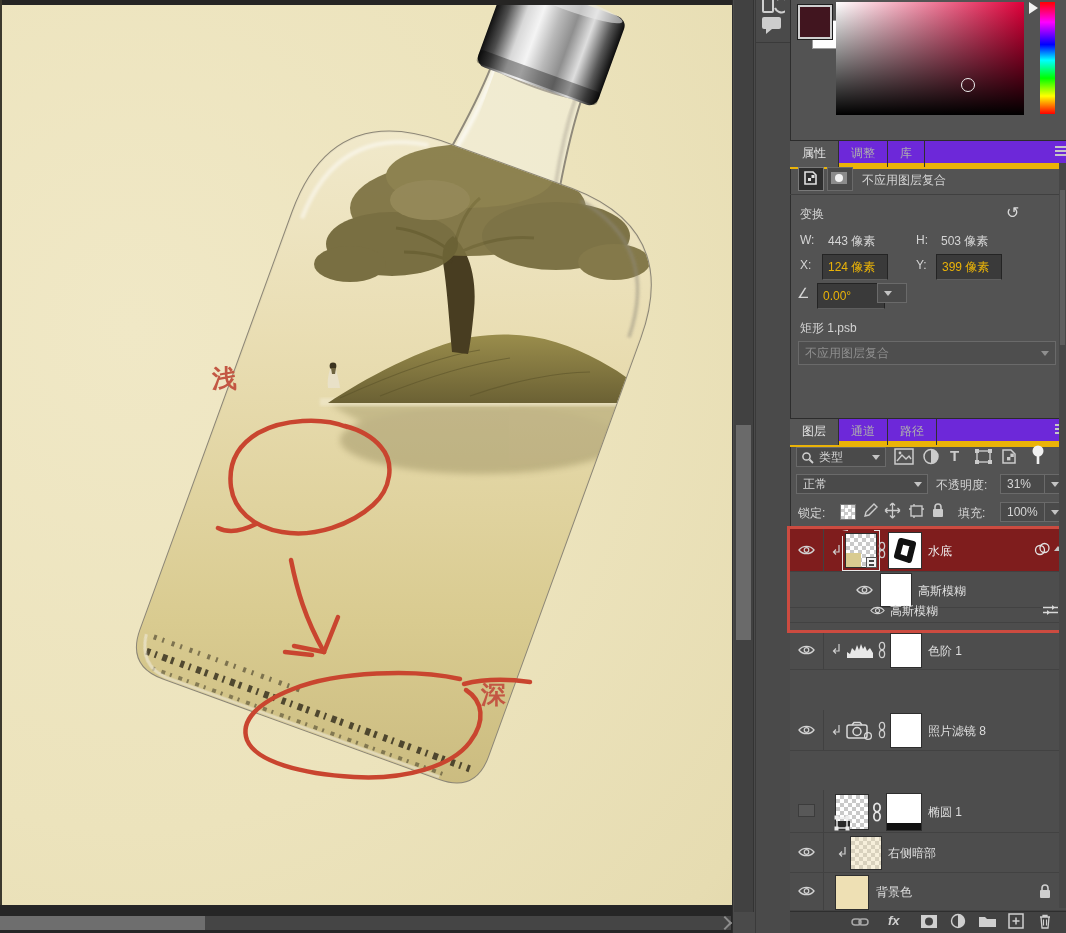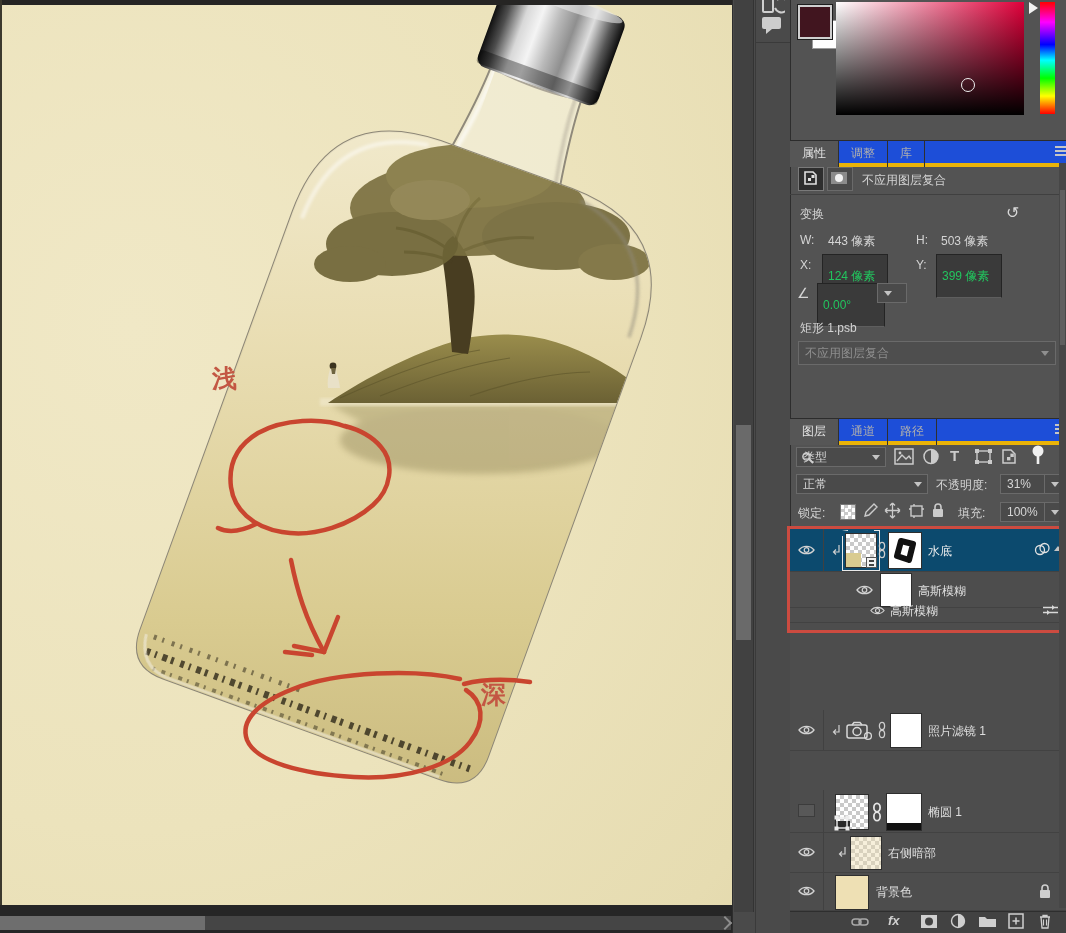--- a/index.html
+++ b/index.html
@@ -17,34 +17,34 @@
   #hscroll-thumb{left:0;top:916px;width:205px;height:14px;background:#6e6e6e}
   .red-note{font-size:25px;color:#c35743;font-weight:bold}
   
   #midstrip{left:732px;top:0;width:58px;height:933px;background:#4a4a4a;border-left:1px solid #2d2d2d}
   #vscroll-track{left:734px;top:0;width:19px;height:912px;background:#414141;border-right:1px solid #333}
   #vscroll-thumb{left:736px;top:425px;width:15px;height:215px;background:#6a6a6a}
   #dock{left:755px;top:0;width:35px;height:933px;background:#4a4a4a;border-left:1px solid #3a3a3a}
   #dock-sep{left:755px;top:42px;width:35px;height:1px;background:#3a3a3a}
   
   #rpanel{left:790px;top:0;width:276px;height:933px;background:#535353;border-left:1px solid #2d2d2d}
-  .tabbar{background:#1d4ed8;border-top:1px solid #2c2c2c;border-bottom:4px solid #eab308}
+  .tabbar{background:#6d28d9;border-top:1px solid #2c2c2c;border-bottom:6px solid #eab308}
   .tab{display:inline-block;padding:4px 12px 5px;font-size:12px;color:#aeaeae;border-right:1px solid #2f2f2f}
   .tab.active{background:#565656;color:#e3e3e3}
   .menu-lines{width:13px;height:10px;background:repeating-linear-gradient(#c6c6c6 0 2px,rgba(0,0,0,0) 2px 4px)}
-  .inbox{background:#3a3a3a;border:1px solid #242424;border-bottom-color:#5e5e5e;color:#22c55e;
-         font-size:12px;line-height:18px;padding:12px 5px}
+  .inbox{background:#3a3a3a;border:1px solid #242424;border-bottom-color:#5e5e5e;color:#eab308;
+         font-size:12px;line-height:18px;padding:3px 5px}
   .dropbox{background:#4a4a4a;border:1px solid #6a6a6a;color:#d6d6d6;font-size:12px;line-height:18px;padding:0 6px}
   .chev-d{width:0;height:0;border-left:4px solid transparent;border-right:4px solid transparent;border-top:5px solid #c4c4c4}
   .chev-u{width:0;height:0;border-left:4px solid transparent;border-right:4px solid transparent;border-bottom:5px solid #c4c4c4}
   .checker{background-color:#fff;background-image:conic-gradient(#c9c9c9 90deg,#fff 90deg 180deg,#c9c9c9 180deg 270deg,#fff 270deg);background-size:8px 8px}
   
   #layerlist{left:790px;top:528px;width:276px;height:383px;background:#4d4d4d}
   .layer-row{position:absolute;left:0;width:276px;border-bottom:1px solid #424242}
-  .layer-row.sel{background:#0c4a6e}
+  .layer-row.sel{background:#7f1d1d}
   .eyecell{position:absolute;left:0;top:0;bottom:0;width:33px;border-right:1px solid #414141}
   .thumb{position:absolute;border:1px solid #2e2e2e}
   .mask{position:absolute;background:#fff;border:1px solid #2e2e2e}
   .lname{position:absolute;font-size:12px;color:#dedede;white-space:nowrap}
   .so-badge{position:absolute;right:-1px;bottom:-1px;width:11px;height:11px;background:#f2f2f2;border:1px solid #555;box-sizing:border-box}
   .so-badge:before{content:"";position:absolute;left:2px;top:2px;width:5px;height:2px;background:#444}
   .so-badge:after{content:"";position:absolute;left:2px;top:6px;width:5px;height:2px;background:#444}
   .selcorners:before{content:"";position:absolute;inset:-4px;border:1px solid #e8e8e8;
       clip-path:polygon(0 0,6px 0,6px 2px,2px 2px,2px 6px,0 6px,0 0, 0 100%,6px 100%,6px calc(100% - 2px),2px calc(100% - 2px),2px calc(100% - 6px),0 calc(100% - 6px),0 100%, 100% 100%,100% calc(100% - 6px),calc(100% - 2px) calc(100% - 6px),calc(100% - 2px) calc(100% - 2px),calc(100% - 6px) calc(100% - 2px),calc(100% - 6px) 100%,100% 100%, 100% 0,calc(100% - 6px) 0,calc(100% - 6px) 2px,calc(100% - 2px) 2px,calc(100% - 2px) 6px,100% 6px)}
   .ibtn{position:absolute;width:24px;height:22px;background:#2e2e2e;border:1px solid #7a7a7a}
@@ -244,21 +244,21 @@
   <div class="abs tabbar" style="left:790px;top:418px;width:276px;height:22px">
     <span class="tab active">图层</span><span class="tab">通道</span><span class="tab">路径</span>
   </div>
   <div class="abs menu-lines" style="left:1055px;top:424px"></div>
 
   <div class="abs dropbox" style="left:796px;top:447px;width:76px;height:18px">
     <svg style="position:absolute;left:4px;top:3px" width="13" height="13" viewBox="0 0 13 13">
       <circle cx="5.5" cy="5.5" r="3.6" fill="none" stroke="#d0d0d0" stroke-width="1.5"></circle>
         <path d="M8.5 8.5 L12 12" stroke="#d0d0d0" stroke-width="1.8"></path>
     </svg>
-    <span style="">类型</span>
+    <span style="margin-left:16px">类型</span>
     <div class="chev-d" style="position:absolute;right:5px;top:7px"></div>
   </div>
   <svg class="abs" style="left:894px;top:448px" width="20" height="17" viewBox="0 0 20 17">
     <rect x="1" y="1" width="18" height="15" fill="none" stroke="#cbcbcb" stroke-width="1.5"></rect>
       <path d="M3 13 L8 7 L12 11 L15 8 L17 11" fill="none" stroke="#cbcbcb" stroke-width="1.4"></path>
       <circle cx="6" cy="5" r="1.4" fill="#cbcbcb"></circle>
   </svg>
   <svg class="abs" style="left:922px;top:448px" width="18" height="17" viewBox="0 0 18 17">
     <circle cx="9" cy="8.5" r="7" fill="none" stroke="#cbcbcb" stroke-width="1.5"></circle>
       <path d="M9 1.5 A7 7 0 0 1 9 15.5 Z" fill="#cbcbcb"></path>
@@ -365,20 +365,40 @@
           <circle cx="8.5" cy="6" r="2.3" fill="none" stroke="#d2d2d2" stroke-width="1.2"></circle>
       </svg>
       <span class="lname" style="left:100px;top:5px">高斯模糊</span>
       <svg class="abs" style="left:252px;top:5px" width="17" height="14" viewBox="0 0 17 14">
         <path d="M1 4.5 H16 M1 9.5 H16" stroke="#d8d8d8" stroke-width="1.4"></path>
           <path d="M10 2 L13 4.5 L10 7 Z" fill="#d8d8d8"></path>
           <path d="M5 7 L8 9.5 L5 12 Z" fill="#d8d8d8"></path>
       </svg>
     </div>
 
+    <div class="layer-row" style="top:103px;height:38px">
+      <div class="eyecell">
+        <svg style="margin:13px 0 0 8px" width="17" height="12" viewBox="0 0 17 12">
+          <path d="M1 6 C4.5 1.2 12.5 1.2 16 6 C12.5 10.8 4.5 10.8 1 6 Z" fill="none" stroke="#d2d2d2" stroke-width="1.3"></path>
+            <circle cx="8.5" cy="6" r="2.3" fill="none" stroke="#d2d2d2" stroke-width="1.2"></circle>
+        </svg>
+      </div>
+      <svg class="abs" style="left:42px;top:13px" width="9" height="11" viewBox="0 0 9 11">
+        <path d="M7 0 V7 H2 M4 4.5 L1.5 7 L4 9.5" fill="none" stroke="#cfcfcf" stroke-width="1.2"></path>
+      </svg>
+      <svg class="abs" style="left:56px;top:11px" width="28" height="17" viewBox="0 0 28 17">
+        <path d="M1 16 L1 10 4 12 6 6 9 9 11 3 13 8 15 2 17 7 19 4 21 9 24 6 27 11 27 16 Z" fill="#e8e8e8"></path>
+      </svg>
+      <svg class="abs" style="left:88px;top:10px" width="8" height="18" viewBox="0 0 8 18">
+        <ellipse cx="4" cy="5" rx="2.6" ry="3.6" fill="none" stroke="#cfcfcf" stroke-width="1.3"></ellipse>
+          <ellipse cx="4" cy="13" rx="2.6" ry="3.6" fill="none" stroke="#cfcfcf" stroke-width="1.3"></ellipse>
+      </svg>
+      <div class="mask" style="left:100px;top:2px;width:30px;height:33px"></div>
+      <span class="lname" style="left:138px;top:12px">色阶 1</span>
+    </div>
 
 
     <div class="layer-row" style="top:182px;height:40px">
       <div class="eyecell">
         <svg style="margin:14px 0 0 8px" width="17" height="12" viewBox="0 0 17 12">
           <path d="M1 6 C4.5 1.2 12.5 1.2 16 6 C12.5 10.8 4.5 10.8 1 6 Z" fill="none" stroke="#d2d2d2" stroke-width="1.3"></path>
             <circle cx="8.5" cy="6" r="2.3" fill="none" stroke="#d2d2d2" stroke-width="1.2"></circle>
         </svg>
       </div>
       <svg class="abs" style="left:42px;top:15px" width="9" height="11" viewBox="0 0 9 11">
@@ -388,21 +408,21 @@
         <rect x="1" y="4" width="20" height="13" rx="2" fill="none" stroke="#d8d8d8" stroke-width="1.5"></rect>
           <circle cx="11" cy="10.5" r="4" fill="none" stroke="#d8d8d8" stroke-width="1.5"></circle>
           <path d="M6 4 L8 1.5 H14 L16 4" fill="none" stroke="#d8d8d8" stroke-width="1.5"></path>
           <circle cx="22" cy="15" r="3.4" fill="none" stroke="#d8d8d8" stroke-width="1.3"></circle>
       </svg>
       <svg class="abs" style="left:88px;top:11px" width="8" height="18" viewBox="0 0 8 18">
         <ellipse cx="4" cy="5" rx="2.6" ry="3.6" fill="none" stroke="#cfcfcf" stroke-width="1.3"></ellipse>
           <ellipse cx="4" cy="13" rx="2.6" ry="3.6" fill="none" stroke="#cfcfcf" stroke-width="1.3"></ellipse>
       </svg>
       <div class="mask" style="left:100px;top:3px;width:30px;height:33px"></div>
-      <span class="lname" style="left:138px;top:13px">照片滤镜 1</span>
+      <span class="lname" style="left:138px;top:13px">照片滤镜 8</span>
     </div>
 
 
     <div class="layer-row" style="top:262px;height:42px">
       <div class="eyecell">
         <div style="margin:14px 0 0 8px;width:15px;height:11px;border:1px solid #3c3c3c;background:#585858"></div>
       </div>
       <div class="thumb checker" style="left:45px;top:4px;width:32px;height:34px">
         <div class="abs" style="left:0;bottom:0;width:14px;height:8px;background:#2a2a2a"></div>
         <svg class="abs" style="left:-3px;bottom:-3px" width="18" height="18" viewBox="0 0 18 18">

